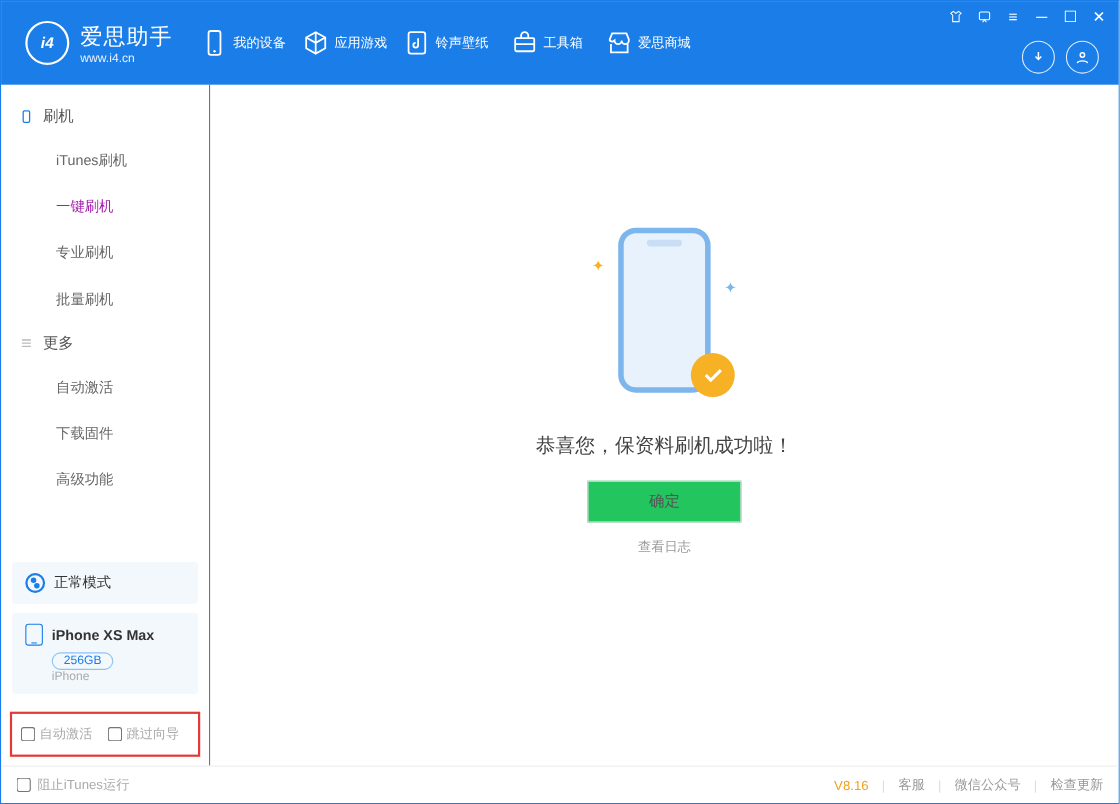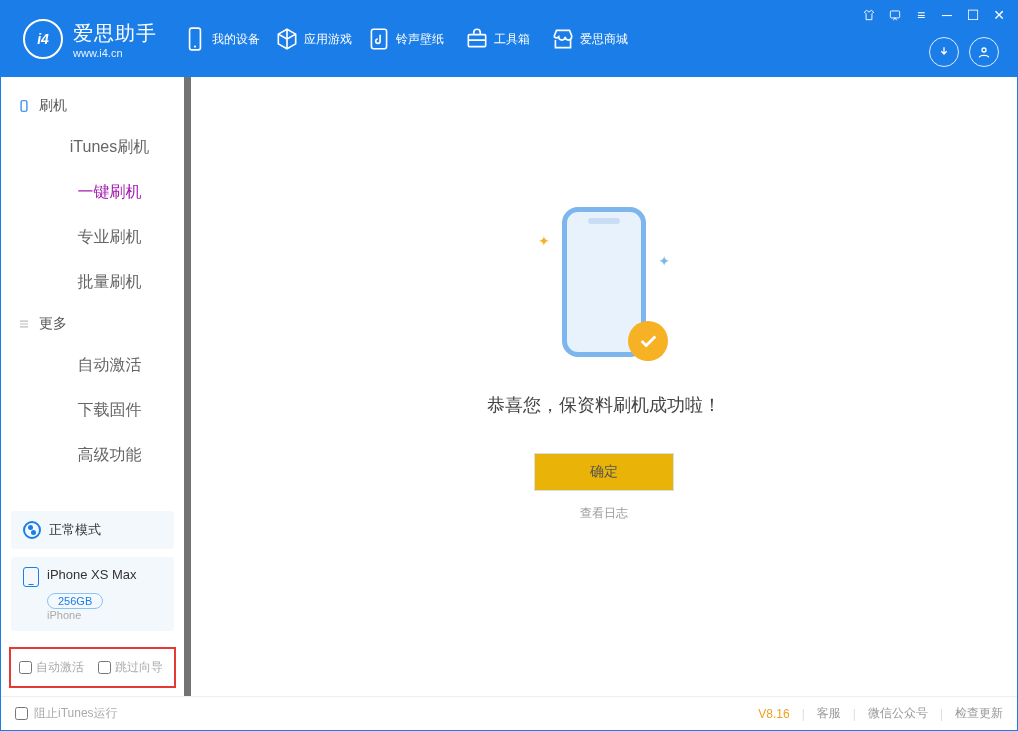--- a/index.html
+++ b/index.html
@@ -16,50 +16,50 @@
 .nav-item.active { background: rgba(0,0,0,0.10); }
 .nav-item.active::after { content: ''; position: absolute; bottom: -1px; left: 50%; transform: translateX(-50%); border: 6px solid transparent; border-bottom-color: #fff; }
 .nav-item svg { width: 26px; height: 26px; }
 .nav-item span { font-size: 12px; }
 .win-ctrls { position: absolute; top: 6px; right: 10px; display: flex; gap: 10px; align-items: center; }
 .win-ctrls .ic { width: 16px; height: 16px; cursor: pointer; display: flex; align-items: center; justify-content: center; color: #fff; font-size: 14px; }
 .round-btns { position: absolute; right: 18px; bottom: 10px; display: flex; gap: 10px; }
 .round-btns .rb { width: 30px; height: 30px; border: 1.5px solid rgba(255,255,255,0.85); border-radius: 50%; display: flex; align-items: center; justify-content: center; cursor: pointer; }
 .round-btns svg { width: 16px; height: 16px; stroke: #fff; fill: none; }
 .body { flex: 1; display: flex; min-height: 0; }
-.sidebar { width: 190px; border-right: 7px solid #737373; display: flex; flex-direction: column; }
+.sidebar { width: 190px; border-right: 1px solid #737373; display: flex; flex-direction: column; }
 .side-scroll { flex: 1; overflow: auto; padding-top: 10px; }
 .side-head { display: flex; align-items: center; gap: 8px; padding: 10px 16px; color: #555; font-size: 14px; }
 .side-head svg { width: 14px; height: 14px; }
-.side-item { padding: 12px 16px 12px 50px; font-size: 16px; color: #666; cursor: pointer; text-align: center; }
+.side-item { padding: 12px 16px 12px 50px; font-size: 13px; color: #666; cursor: pointer; }
 .side-item.active { color: #a21caf; }
 .status-card { margin: 8px 10px; background: #f3f8fd; border-radius: 3px; padding: 10px 12px; display: flex; align-items: center; gap: 8px; font-size: 13px; color: #333; }
 .status-card .dot-ic { width: 18px; height: 18px; border: 2px solid #1a7de8; border-radius: 50%; position: relative; }
 .status-card .dot-ic::before, .status-card .dot-ic::after { content:''; position:absolute; width:5px; height:5px; background:#1a7de8; border-radius:50%; }
 .status-card .dot-ic::before { top:2px; left:3px; } .status-card .dot-ic::after { bottom:2px; right:3px; }
 .dev-card { margin: 0 10px 8px; background: #f3f8fd; border-radius: 3px; padding: 10px 12px; font-size: 13px; }
-.dev-card .line1 { display: flex; gap: 8px; color: #333; font-weight: 400; }
+.dev-card .line1 { display: flex; align-items: center; gap: 8px; color: #333; font-weight: 700; }
 .dev-card .phone-ic { width:16px; height:20px; border:1.5px solid #1a7de8; border-radius:3px; position:relative; }
 .dev-card .phone-ic::after { content:''; position:absolute; bottom:1px; left:50%; transform:translateX(-50%); width:5px; height:1.5px; background:#1a7de8; }
 .dev-card .pill { display:inline-block; margin:6px 0 0 24px; border:1px solid #8ec2f4; color:#1a7de8; border-radius:10px; padding:1px 10px; font-size:11px; }
 .dev-card .sub { margin-left:24px; color:#aaa; font-size:11px; }
 .opts { margin: 8px; border: 2px solid #e53935; padding: 10px 8px; display: flex; gap: 14px; align-items:center; }
 .opts label { display:flex; align-items:center; gap:4px; font-size:12px; color:#aaa; cursor:pointer; }
 .opts input[type=checkbox]{ width:13px; height:13px; }
 .main { flex: 1; display: flex; flex-direction: column; align-items: center; justify-content: flex-start; padding-top: 130px; }
 .phone-ill { position: relative; width: 120px; height: 160px; }
 .phone-body { width: 84px; height: 150px; border: 5px solid #7db6ec; border-radius: 16px; background: #e8f2fd; margin: 0 auto; position:relative; }
 .phone-body::before { content:''; position:absolute; top:6px; left:50%; transform:translateX(-50%); width:32px; height:6px; background:#c9def5; border-radius:3px; }
 .check-badge { position:absolute; bottom:6px; right:-4px; width:40px; height:40px; background:#f6b125; border-radius:50%; display:flex; align-items:center; justify-content:center; }
 .check-badge svg { width:22px; height:22px; stroke:#fff; stroke-width:3; fill:none; }
 .sparkle { position:absolute; color:#f6b125; font-size:14px; }
 .sparkle.s1 { top:26px; left:-6px; }
 .sparkle.s2 { top:46px; right:-6px; color:#7db6ec; }
 .success-txt { margin-top: 26px; font-size: 18px; color: #444; }
-.ok-btn { margin-top: 36px; width: 140px; height: 38px; border:1px solid #ddd; background:#eab308; font-size:14px; color:#555; cursor:pointer; }
+.ok-btn { margin-top: 20px; width: 140px; height: 38px; border:1px solid #ddd; background:#22c55e; font-size:14px; color:#555; cursor:pointer; }
 .log-link { margin-top: 14px; font-size: 12px; color: #999; cursor:pointer; }
 .footer { height: 34px; border-top:1px solid #eee; display:flex; align-items:center; padding:0 14px; font-size:12px; color:#aaa; }
 .footer .left { display:flex; align-items:center; gap:6px; }
 .footer .right { margin-left:auto; display:flex; align-items:center; gap:12px; }
 .footer .sep { color:#ddd; }
 .footer a { color:#999; cursor:pointer; }
 </style>
 </head>
 <body>
 

